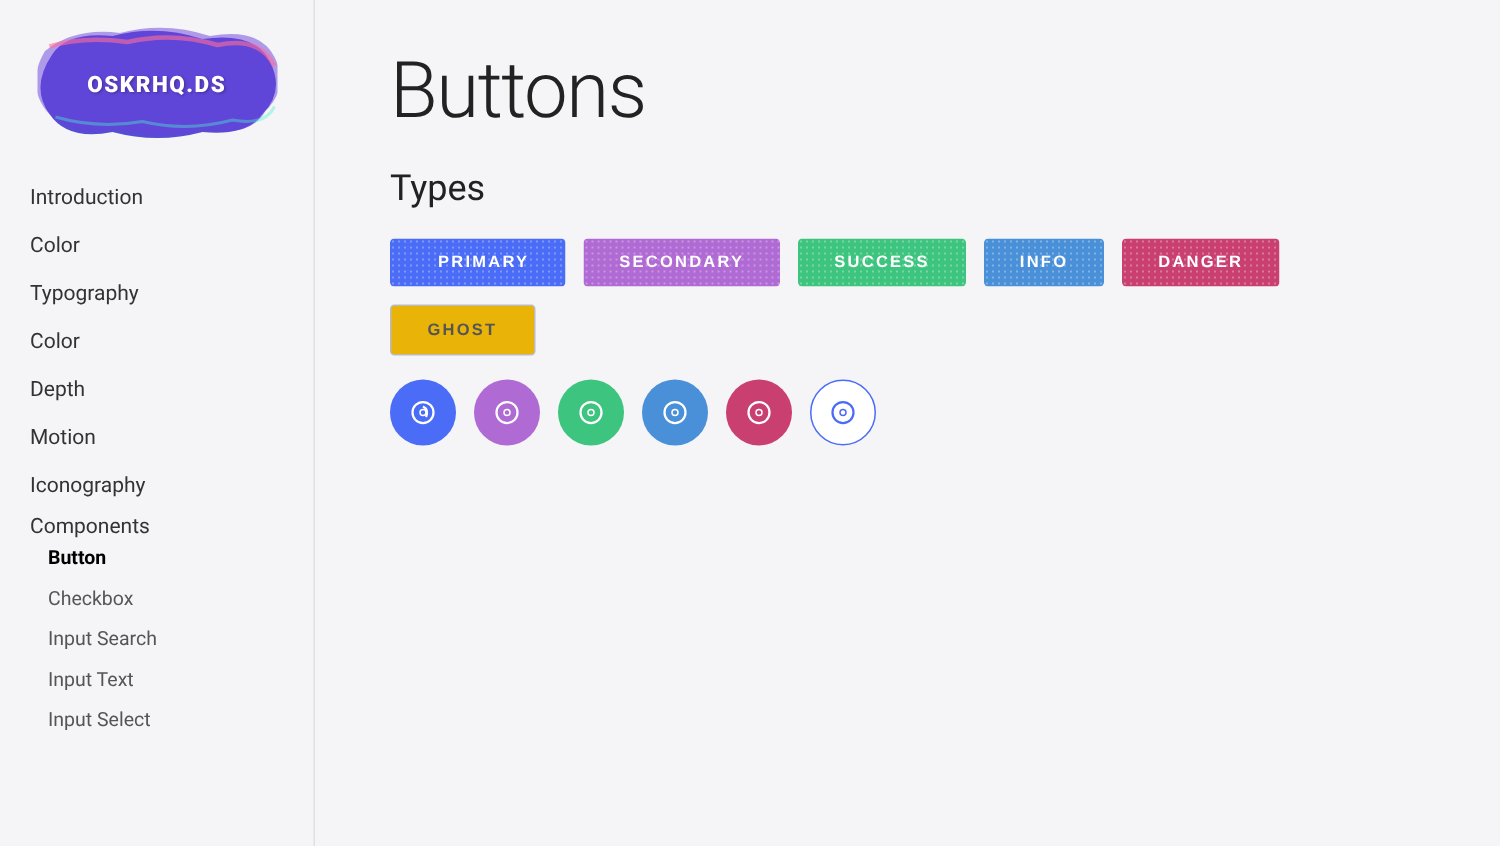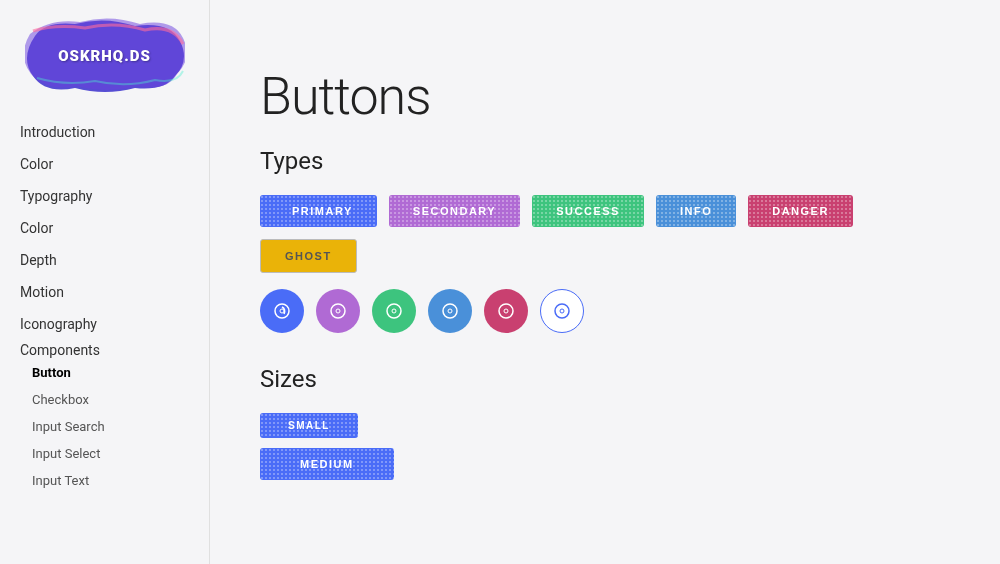--- a/index.html
+++ b/index.html
@@ -92,21 +92,20 @@
       overflow-y: auto;
       background: #f5f5f7;
     }
 
     .page-title {
       font-size: 52px;
       font-weight: 300;
       color: #222;
       margin-bottom: 20px;
       letter-spacing: -1px;
-      margin-top: 36px;
     }
 
     .page-description {
       font-size: 16px;
       color: #555;
       max-width: 420px;
       line-height: 1.6;
       margin-bottom: 36px;
     }
 
@@ -267,22 +266,22 @@
     <a class="nav-item">Color</a>
     <a class="nav-item">Typography</a>
     <a class="nav-item">Color</a>
     <a class="nav-item">Depth</a>
     <a class="nav-item">Motion</a>
     <a class="nav-item">Iconography</a>
     <span class="nav-section-label">Components</span>
     <a class="nav-sub-item active">Button</a>
     <a class="nav-sub-item">Checkbox</a>
     <a class="nav-sub-item">Input Search</a>
+    <a class="nav-sub-item">Input Text</a>
     <a class="nav-sub-item">Input Select</a>
-    <a class="nav-sub-item">Input Text</a>
   </nav>
 </aside>
 
 <main class="main">
   <h1 class="page-title">Buttons</h1>
 
 
   <section>
     <h2 class="section-title">Types</h2>
 
@@ -329,18 +328,13 @@
       </button>
       <button class="icon-btn icon-btn-ghost">
         <svg width="20" height="20" viewBox="0 0 20 20" fill="none" xmlns="http://www.w3.org/2000/svg">
           <circle cx="10" cy="10" r="7" stroke="#4a6cf7" stroke-width="1.5" fill="none"></circle>
           <circle cx="10" cy="10" r="2" stroke="#4a6cf7" stroke-width="1" fill="none"></circle>
         </svg>
       </button>
     </div>
   </section>
 
-  <section class="sizes-section">
-    <h2 class="section-title">Sizes</h2>
-    <button class="btn-small btn-dotted">SMALL</button>
-    <button class="btn-medium-bar btn-dotted">MEDIUM</button>
-  </section>
 </main>
 
 </body></html>

